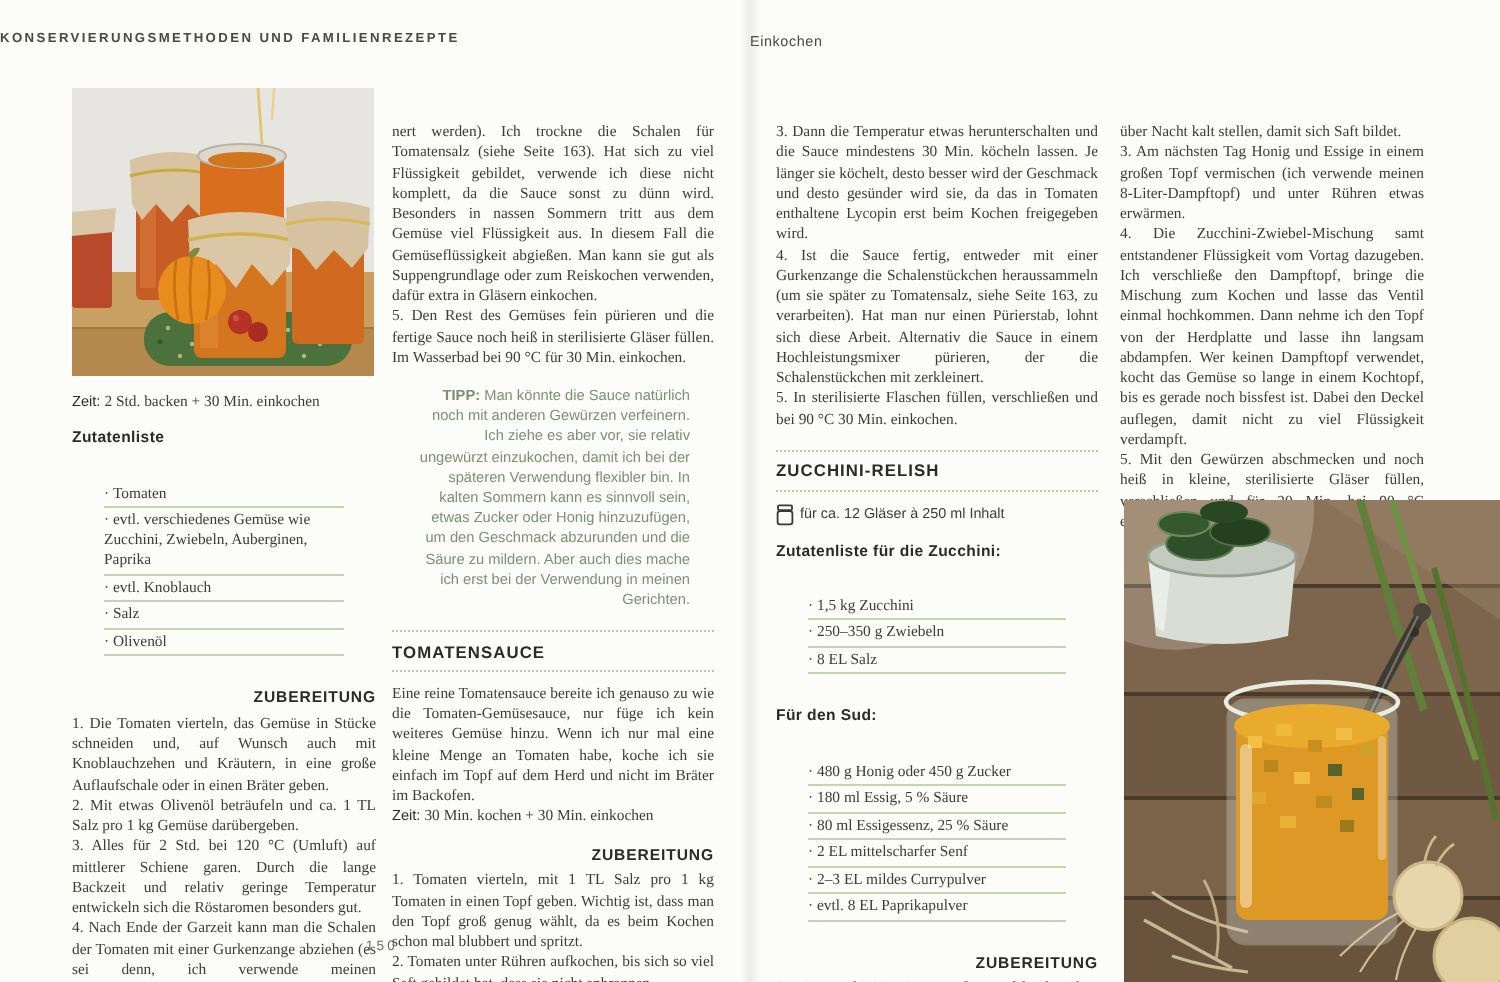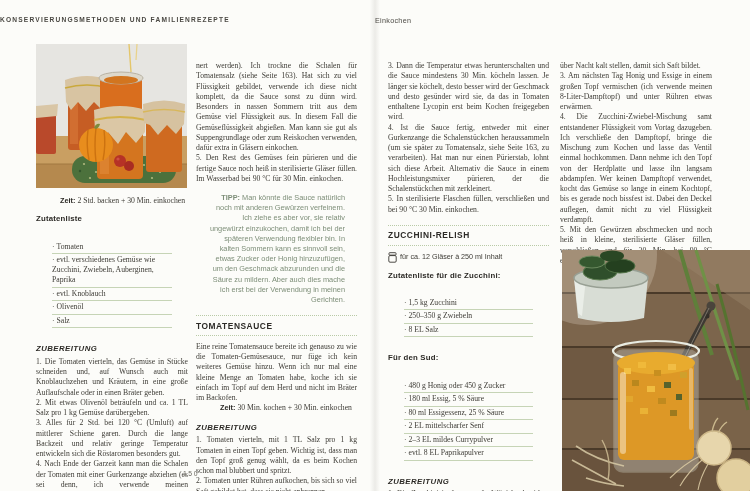--- a/index.html
+++ b/index.html
@@ -20,30 +20,30 @@
   }
   .photo{position:absolute;display:block;}
   .col{
     position:absolute;font-size:7.7px;line-height:10.25px;
     text-align:justify;
   }
   .step{margin:0;hyphens:auto;}
   .gap-sm{margin-top:7px;}
   .meta-line{margin:0;text-align:left;}
   .meta-label{
-    font-family:"Liberation Sans",sans-serif;font-weight:bold;
-    font-size:7.3px;color:#2c2a26;margin-right:2px;margin-left:24px;
+    font-family:"Liberation Sans",sans-serif;font-weight:normal;
+    font-size:7.3px;color:#2c2a26;margin-right:2px;
   }
   .list-head{
     font-family:"Liberation Sans",sans-serif;font-weight:bold;
     font-size:7.8px;color:#2c2a26;margin:8px 0 2px;text-align:left;letter-spacing:.2px;
   }
   .prep-head{
     font-family:"Liberation Sans",sans-serif;font-weight:bold;
-    font-size:7.8px;color:#2c2a26;margin:9px 0 2.5px;letter-spacing:.45px;text-align:left;font-style:italic;
+    font-size:7.8px;color:#2c2a26;margin:9px 0 2.5px;letter-spacing:.45px;text-align:right;
   }
   ul.ing{list-style:none;margin:16px;padding:0;text-align:left;}
   ul.ing li{
     border-bottom:1px solid #c6d4b6;padding:1px 0 1.5px;line-height:10px;
   }
   ul.ing li::before{content:"·\00a0";color:#3d3b35;}
   .recipe-title{
     font-family:"Liberation Sans",sans-serif;font-weight:bold;
     font-size:8.4px;letter-spacing:.55px;color:#2c2a26;
     margin:10px 0 6px;padding:4.5px 0 4px;
@@ -139,22 +139,22 @@
 
 <div class="col" style="left:36px;top:196px;width:152px;">
   <p class="meta-line">
     <span class="meta-label">Zeit:</span><span>2 Std. backen + 30 Min. einkochen</span>
   </p>
   <h4 class="list-head">Zutatenliste</h4>
   <ul class="ing">
     <li>Tomaten</li>
     <li>evtl. verschiedenes Gemüse wie Zucchini, Zwiebeln, Auberginen, Paprika</li>
     <li>evtl. Knoblauch</li>
+    <li>Salz</li>
     <li>Olivenöl</li>
-    <li>Salz</li>
   </ul>
   <h4 class="prep-head">ZUBEREITUNG</h4>
   <p class="step">1. Die Tomaten vierteln, das Gemüse in Stücke schneiden und, auf Wunsch auch mit Knoblauchzehen und Kräutern, in eine große Auflaufschale oder in einen Bräter geben.</p>
   <p class="step">2. Mit etwas Olivenöl beträufeln und ca. 1 TL Salz pro 1 kg Gemüse darübergeben.</p>
   <p class="step">3. Alles für 2 Std. bei 120 °C (Umluft) auf mittlerer Schiene garen. Durch die lange Backzeit und relativ geringe Temperatur entwickeln sich die Röstaromen besonders gut.</p>
   <p class="step">4. Nach Ende der Garzeit kann man die Schalen der Tomaten mit einer Gurkenzange abziehen (es sei denn, ich verwende meinen Hochleistungsmixer; dann kann ich die Schalen an den Tomaten lassen, da sie bis zur Unkenntlichkeit zerklei-</p>
 </div>
 
 <div class="col" style="left:196px;top:61px;width:161px;">
   <p class="step">nert werden). Ich trockne die Schalen für Tomatensalz (siehe Seite 163). Hat sich zu viel Flüssigkeit gebildet, verwende ich diese nicht komplett, da die Sauce sonst zu dünn wird. Besonders in nassen Sommern tritt aus dem Gemüse viel Flüssigkeit aus. In diesem Fall die Gemüseflüssigkeit abgießen. Man kann sie gut als Suppengrundlage oder zum Reiskochen verwenden, dafür extra in Gläsern einkochen.</p>

